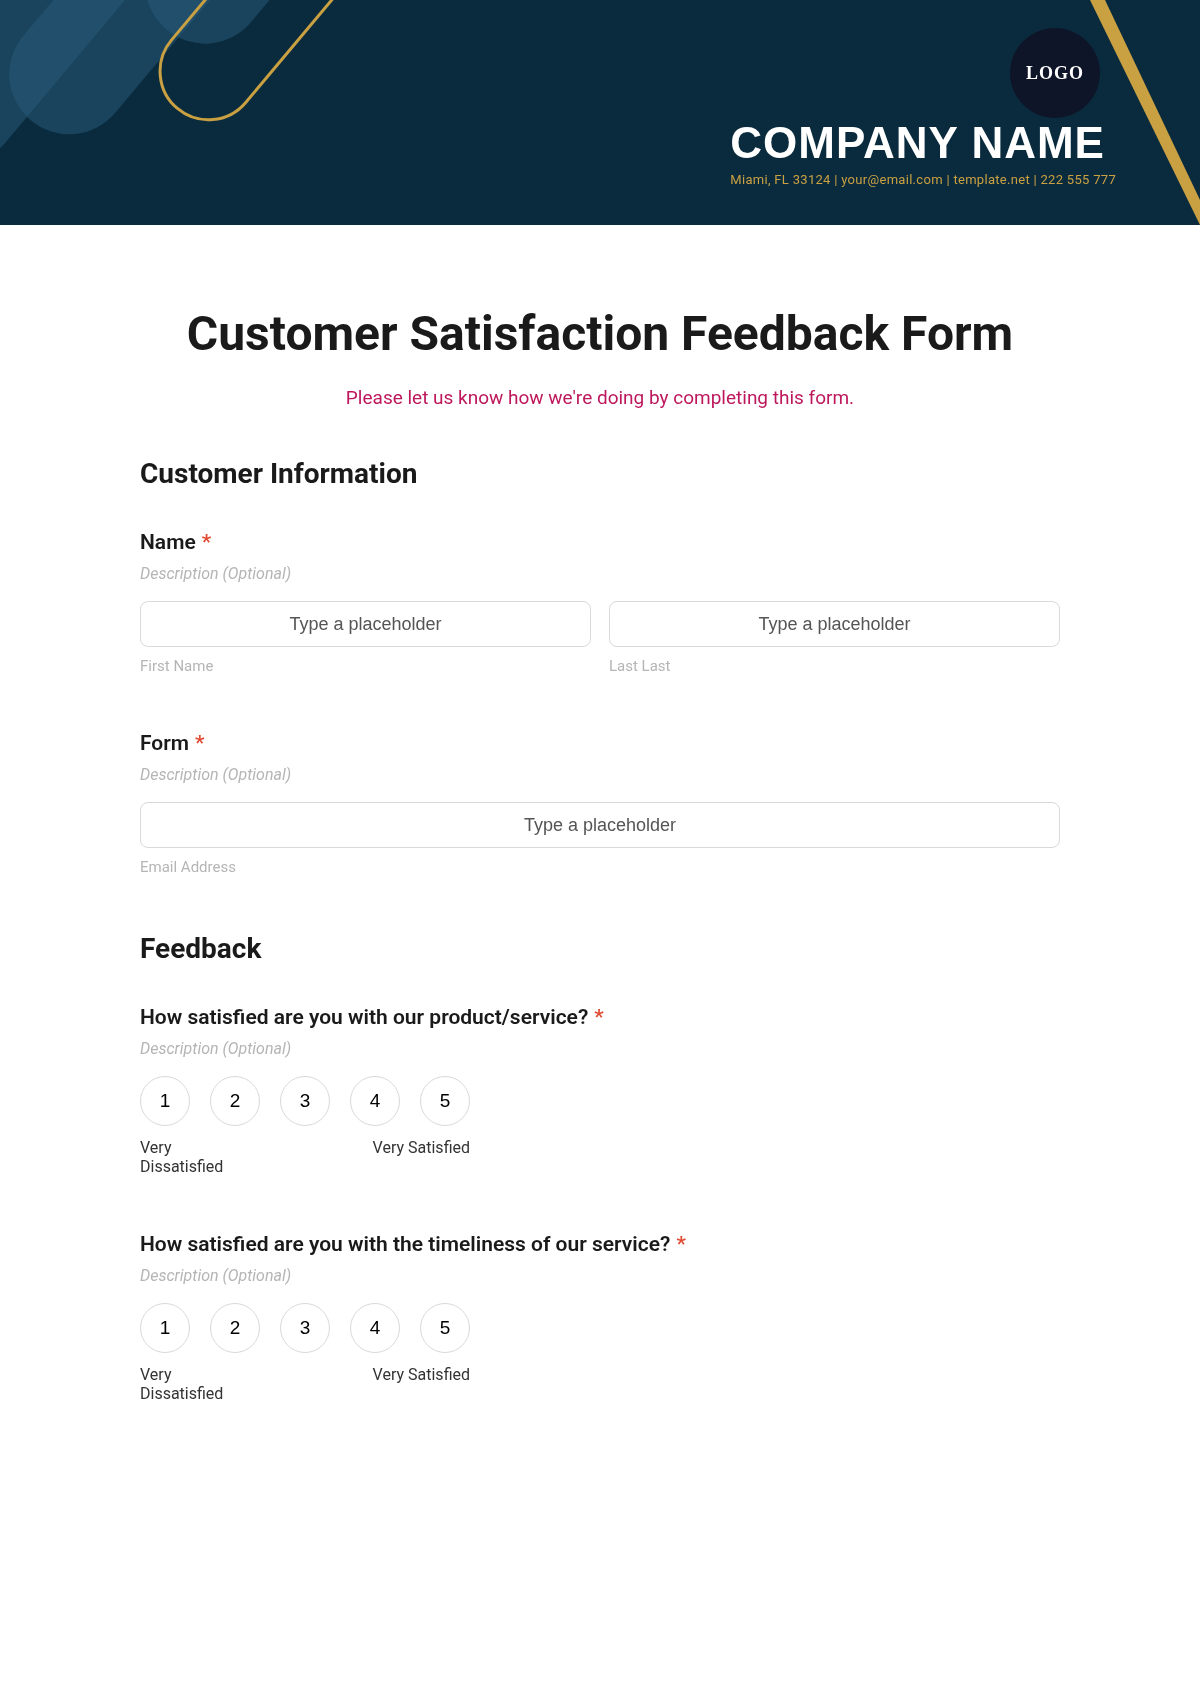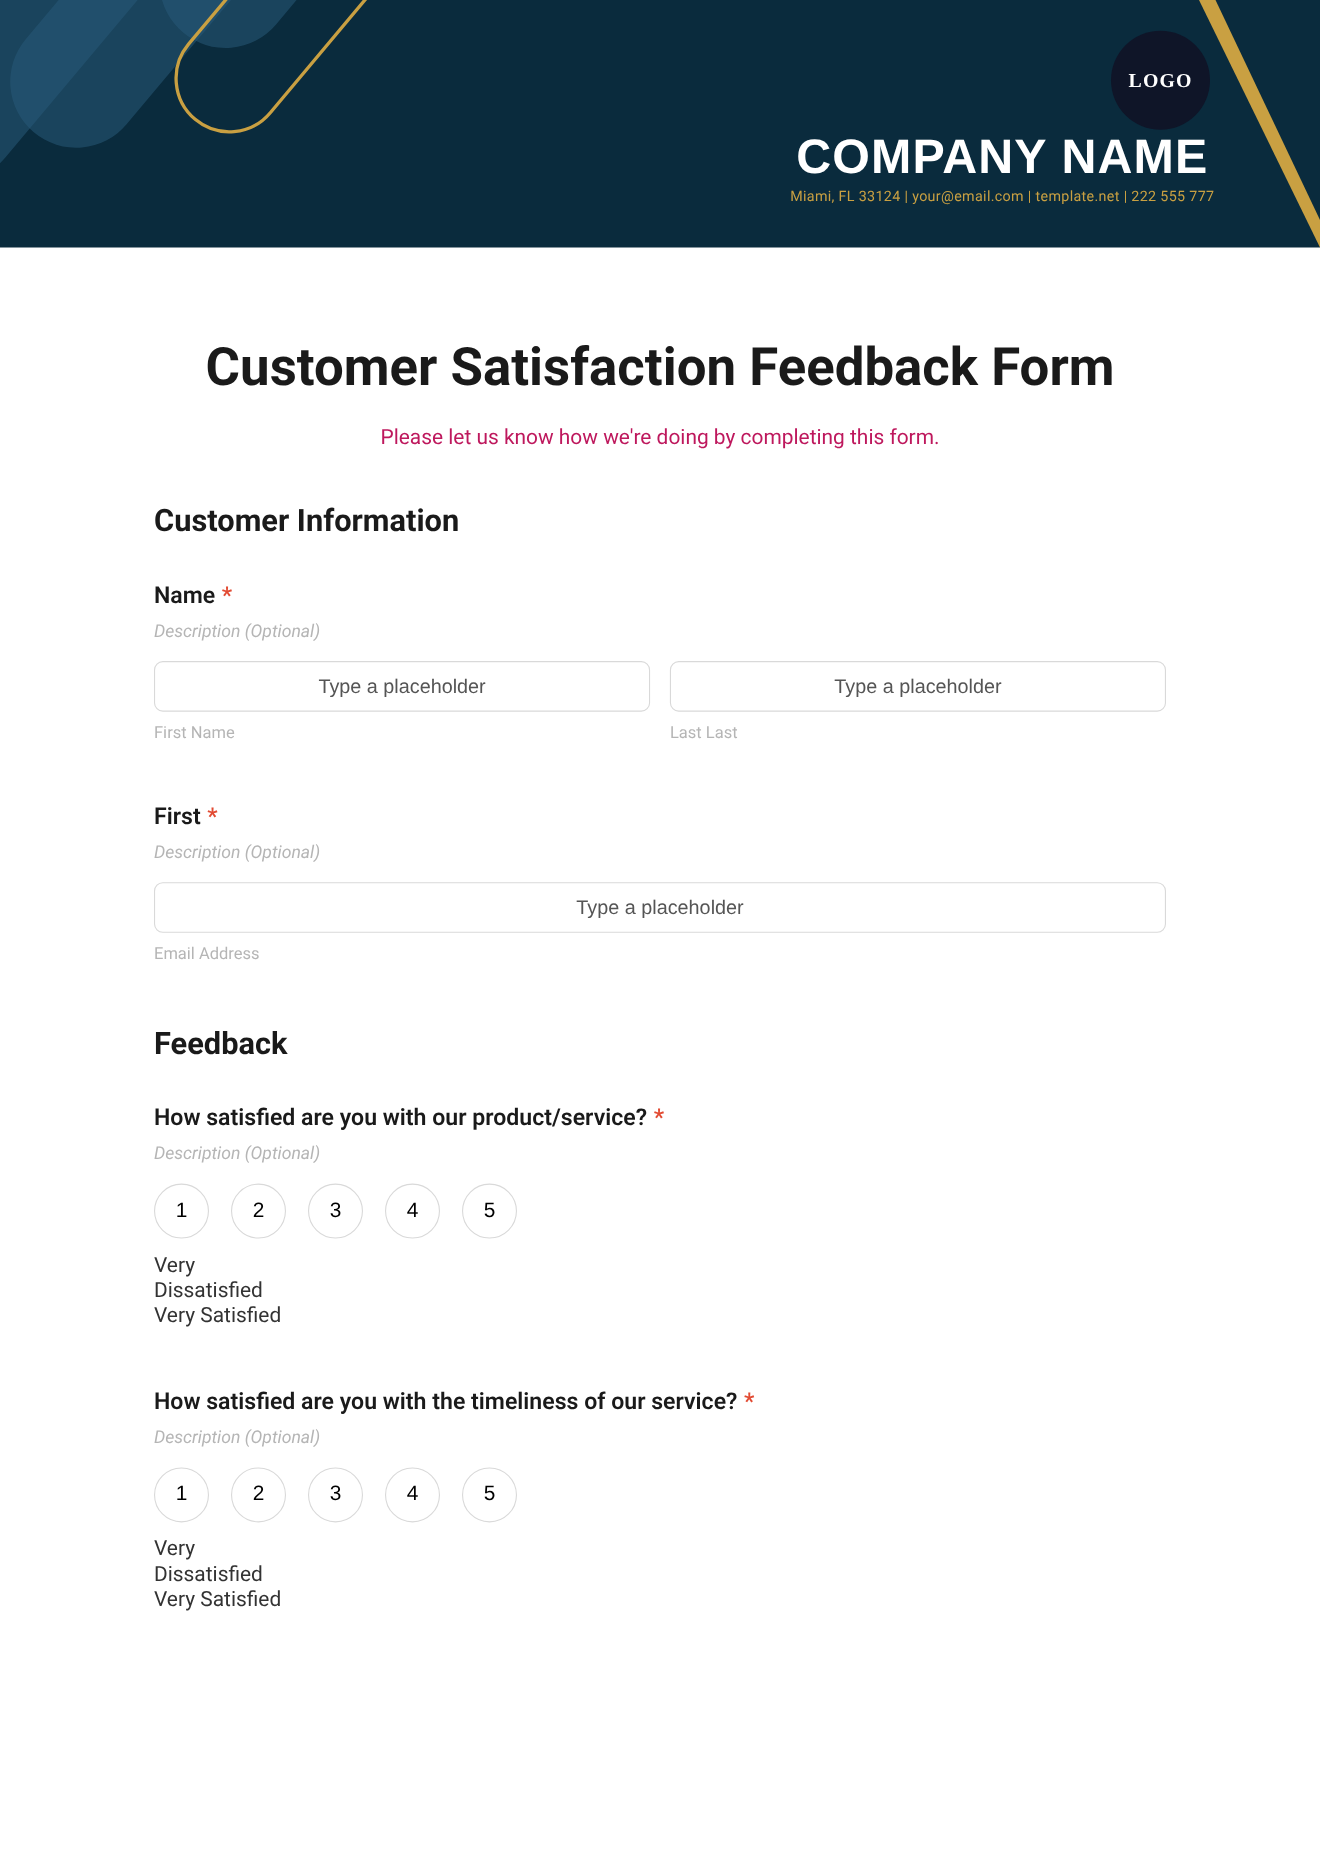--- a/index.html
+++ b/index.html
@@ -53,23 +53,23 @@
     background: #0f1528;
     display: flex; align-items: center; justify-content: center;
     color: #fff;
     font-weight: 700;
     font-family: Georgia, 'Times New Roman', serif;
     letter-spacing: 1px;
     font-size: 18px;
   }
   .company-block {
     position: absolute;
-    right: 96px;
+    right: 84px;
     top: 118px;
-    text-align: center;
+    text-align: left;
   }
   .company-name {
     color: #fff;
     font-weight: 800;
     font-size: 44px;
     letter-spacing: 1px;
     font-family: Arial, Helvetica, sans-serif;
   }
   .company-contact {
     color: #c9a042;
@@ -145,23 +145,22 @@
     font-size: 19px;
     font-weight: 500;
     cursor: pointer;
     display: flex; align-items: center; justify-content: center;
   }
   .rating-anchors {
     display: flex;
     width: 330px;
     justify-content: space-between;
     margin-top: 12px;
-    font-size: 19px;
+    font-size: 16px;
     color: #333;
-    flex-direction: column;
   }
   .anchor-left { max-width: 100px; }
 </style>
 </head>
 <body>
 
 <div class="header">
   <div class="pill pill-blue1"></div>
   <div class="pill pill-blue2"></div>
   <div class="pill pill-blue3"></div>
@@ -197,21 +196,21 @@
       </div>
       <div class="col">
         <input class="input" type="text" placeholder="Type a placeholder" style="">
         <div class="sublabel">Last Last</div>
       </div>
     </div>
   </div>
 
   <div class="field">
     <div>
-      <span class="field-label">First</span>
+      <span class="field-label">Form</span>
       <span class="field-label req">*</span>
     </div>
     <div class="field-desc">Description (Optional)</div>
     <input class="input" type="text" placeholder="Type a placeholder" style="">
     <div class="sublabel">Email Address</div>
   </div>
 
   <h2 class="section-heading">Feedback</h2>
 
   <div class="field">

